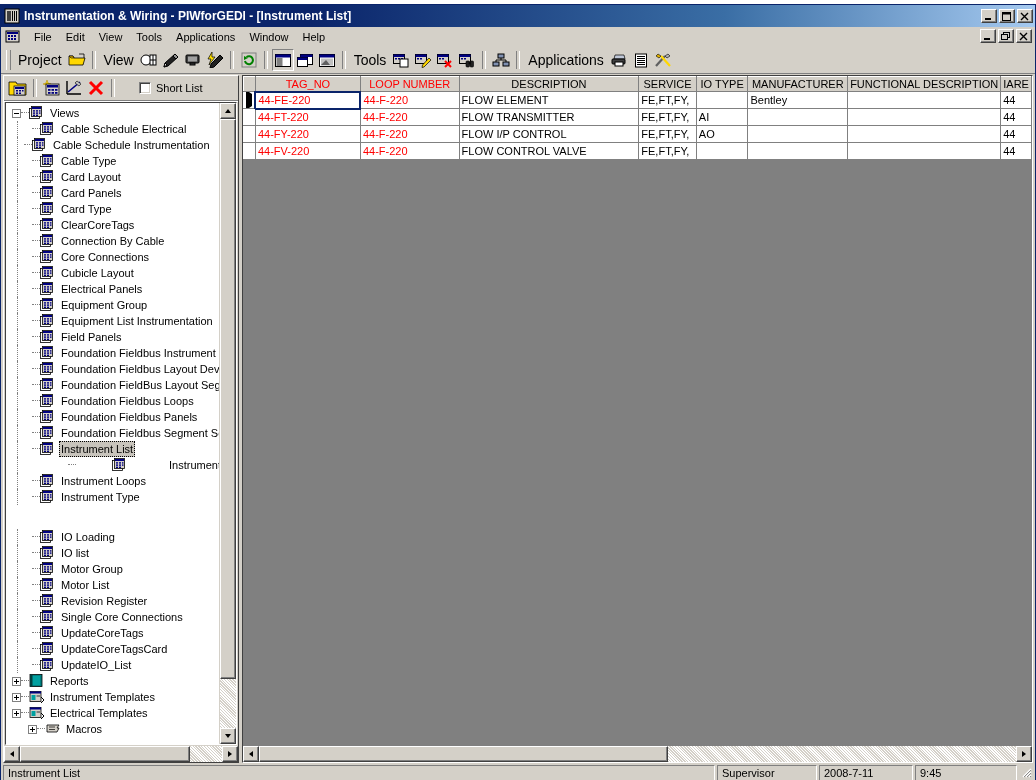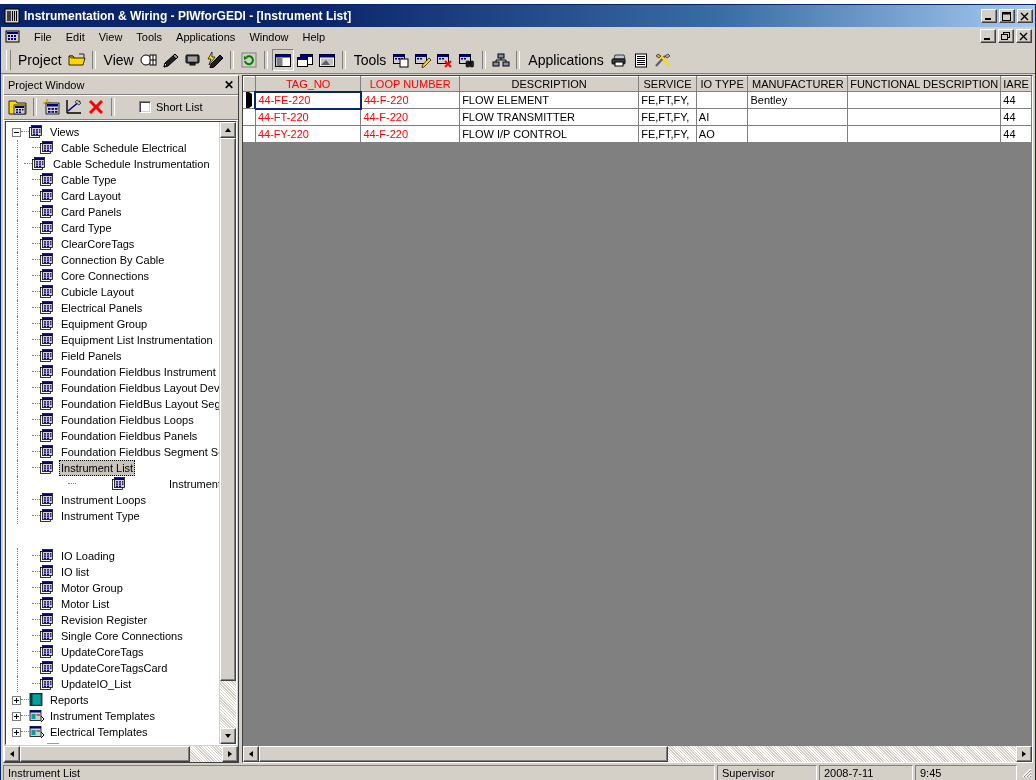--- a/index.html
+++ b/index.html
@@ -636,24 +636,20 @@
         <path d="M11,3 L14,1 L16,3 L13,5 Z" fill="#b0b0b0" stroke="#000" stroke-width="0.6"></path>
         <path d="M16,13 L7,3" stroke="#ffd700" stroke-width="2.2"></path>
         <path d="M7,3 L4,1 L2,3 L5,5 Z" fill="#e0b000" stroke="#000" stroke-width="0.6"></path>
       </svg>
     </span>
   </div>
 
   <div class="bodyrow">
 
     <div class="projwin">
-      <div class="pw-title">
-        <span class="lbl">Project Window</span>
-        <span class="pw-close">✕</span>
-      </div>
       <div class="pw-toolbar">
         <span class="tbbtn">
           <svg width="20" height="18" viewBox="0 0 20 18">
             <path d="M1,3 L8,3 L9,5 L18,5 L18,16 L1,16 Z" fill="#ffd700" stroke="#000" stroke-width="0.8"></path>
             <rect x="6" y="7" width="11" height="9" fill="#d4d0c8" stroke="#000" stroke-width="0.7"></rect>
             <rect x="7" y="8" width="9" height="2" fill="#000080"></rect>
             <g fill="#000080">
                 <rect x="8" y="11" width="2" height="1.5"></rect>
                 <rect x="11" y="11" width="2" height="1.5"></rect>
                 <rect x="14" y="11" width="1.5" height="1.5"></rect>
@@ -1537,20 +1533,31 @@
                 <td class="rowhdr"></td>
                 <td class="red ">44-FY-220</td>
                 <td class="red ">44-F-220</td>
                 <td class="">FLOW I/P CONTROL</td>
                 <td class="">FE,FT,FY,</td>
                 <td class="">AO</td>
                 <td class=""><unspecified></unspecified></td>
                 <td class=""></td>
                 <td class="">44</td>
               </tr>
+              <tr>
+                <td class="rowhdr"></td>
+                <td class="red ">44-FV-220</td>
+                <td class="red ">44-F-220</td>
+                <td class="">FLOW CONTROL VALVE</td>
+                <td class="">FE,FT,FY,</td>
+                <td class=""></td>
+                <td class=""><unspecified></unspecified></td>
+                <td class=""></td>
+                <td class="">44</td>
+              </tr>
             </tbody>
           </table>
       </div>
       <div class="hscroll">
         <div class="sbtn">
             <span class="arrow arr-lf"></span>
           </div>
         <div class="strack">
           <div class="sthumb" style="width:54%;height:100%;"></div>
         </div>

